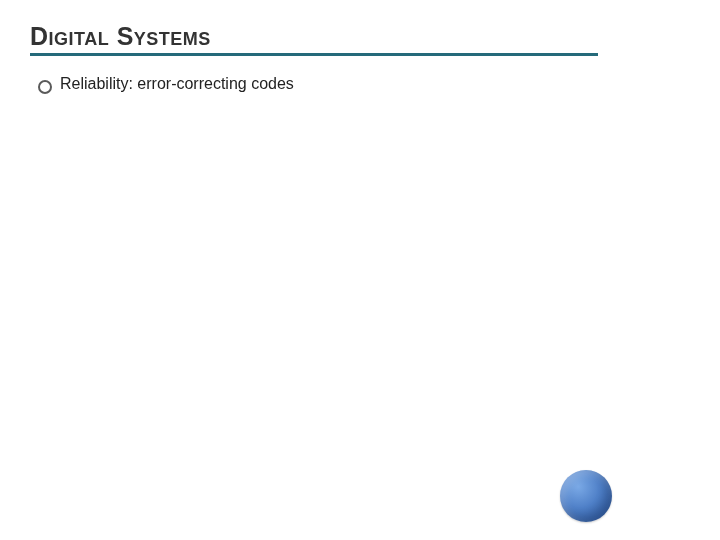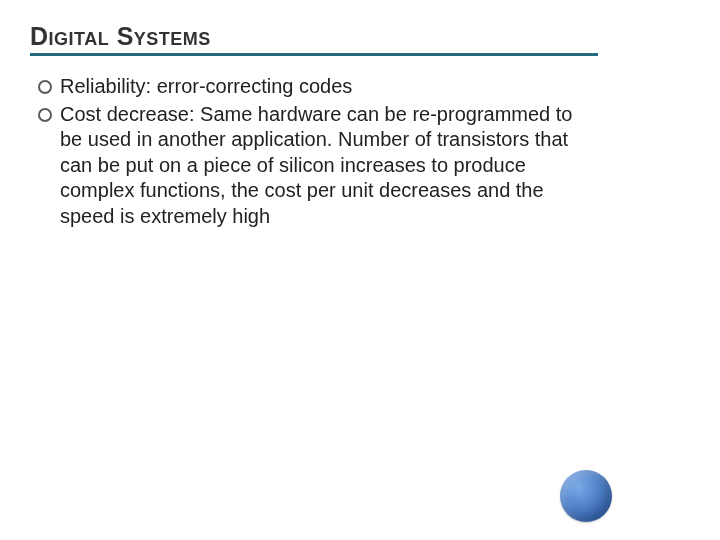--- a/index.html
+++ b/index.html
@@ -26,21 +26,21 @@
   .content {
     padding: 0 8px 0 8px;
   }
   ul.bullets {
     list-style: none;
     padding-left: 22px;
   }
   ul.bullets li {
     position: relative;
     color: #222222;
-    font-size: 20px;
+    font-size: 16px;
     line-height: 1.28;
     margin-bottom: 2px;
   }
   ul.bullets li::before {
     content: "";
     position: absolute;
     left: -22px;
     top: 6px;
     width: 10px;
     height: 10px;
@@ -62,17 +62,16 @@
 </head>
 <body>
 
 <div class="slide">
   <div class="title-wrap">
     <div class="title">Digital Systems</div>
   </div>
   <div class="content">
     <ul class="bullets">
       <li>Reliability: error-correcting codes</li>
-      <li>Cost decrease: Same hardware can be re-programmed to be used in another application. Number of transistors that can be put on a piece of silicon increases to produce complex functions, the cost per unit decreases and the speed is extremely high</li>
     </ul>
   </div>
   <div class="corner-ball"></div>
 </div>
 
 </body></html>

